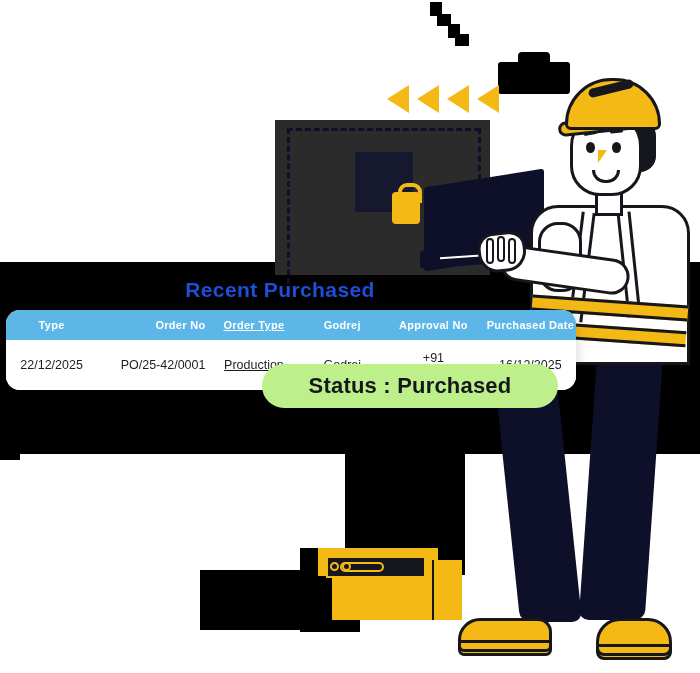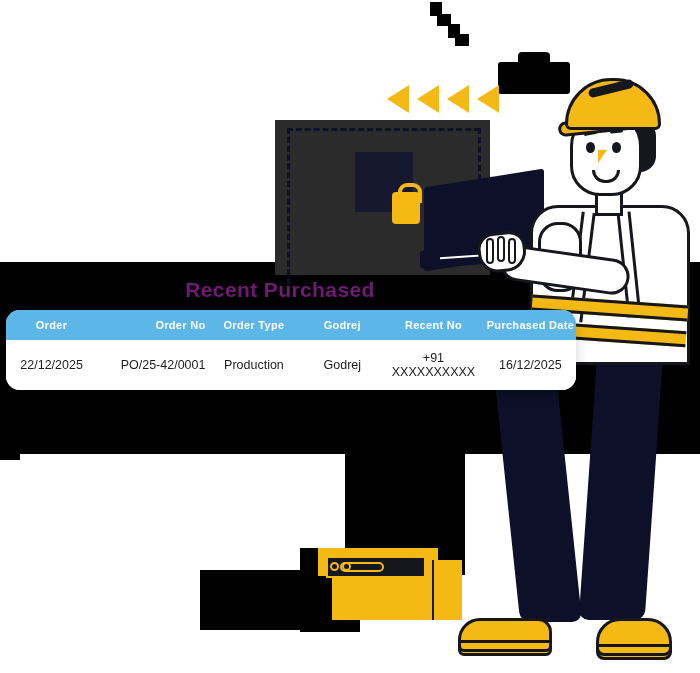--- a/index.html
+++ b/index.html
@@ -376,21 +376,21 @@
     box-sizing: border-box;
   }
 
   
   .section-title {
     position: absolute;
     left: 0;
     top: 278px;
     width: 560px;
     text-align: center;
-    color: #701a75;
+    color: #1d4ed8;
     font-size: 21px;
     font-weight: bold;
     letter-spacing: 0.4px;
     z-index: 20;
   }
 
   
   .table-card {
     position: absolute;
     left: 6px;
@@ -421,21 +421,21 @@
   tbody td {
     color: #1d1d1f;
     font-size: 12.5px;
     padding: 11px 0;
     text-align: center;
     background: #ffffff;
     margin-top: 16px;
   }
   .col-date     { width: 16%; }
   .col-order    { width: 19%; text-align: right; }
-  .col-type     { width: 17%; }
+  .col-type     { width: 17%; text-decoration: underline; }
   .col-vendor   { width: 14%; }
   .col-contact  { width: 18%; }
   .col-approval { width: 16%; }
 
   
   .status-pill {
     position: absolute;
     left: 262px;
     top: 364px;
     width: 296px;
@@ -529,35 +529,36 @@
   <div class="machine-dot machine-dot1"></div>
   <div class="machine-dot machine-dot2"></div>
   <div class="machine-slot"></div>
 
   <div class="section-title">Recent Purchased</div>
 
   <div class="table-card">
     <table>
       <thead>
         <tr>
-          <th class="col-date">Order</th>
+          <th class="col-date">Type</th>
           <th class="col-order">Order No</th>
           <th class="col-type">Order Type</th>
           <th class="col-vendor">Godrej</th>
-          <th class="col-contact">Recent No</th>
+          <th class="col-contact">Approval No</th>
           <th class="col-approval">Purchased Date</th>
         </tr>
       </thead>
       <tbody>
         <tr>
           <td class="col-date">22/12/2025</td>
           <td class="col-order">PO/25-42/0001</td>
           <td class="col-type">Production</td>
           <td class="col-vendor">Godrej</td>
           <td class="col-contact">+91 XXXXXXXXXX</td>
           <td class="col-approval">16/12/2025</td>
         </tr>
       </tbody>
     </table>
   </div>
 
+  <div class="status-pill">Status : Purchased</div>
 
 </div>
 
 </body></html>

